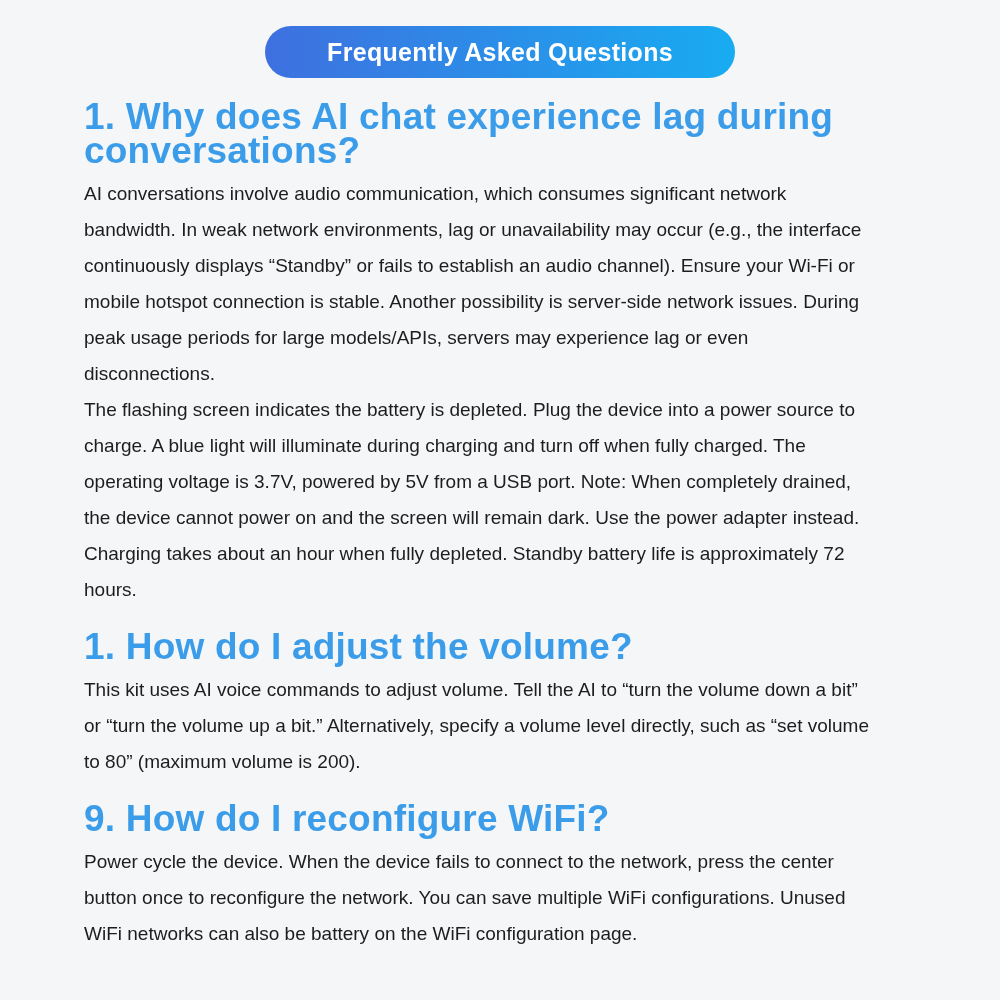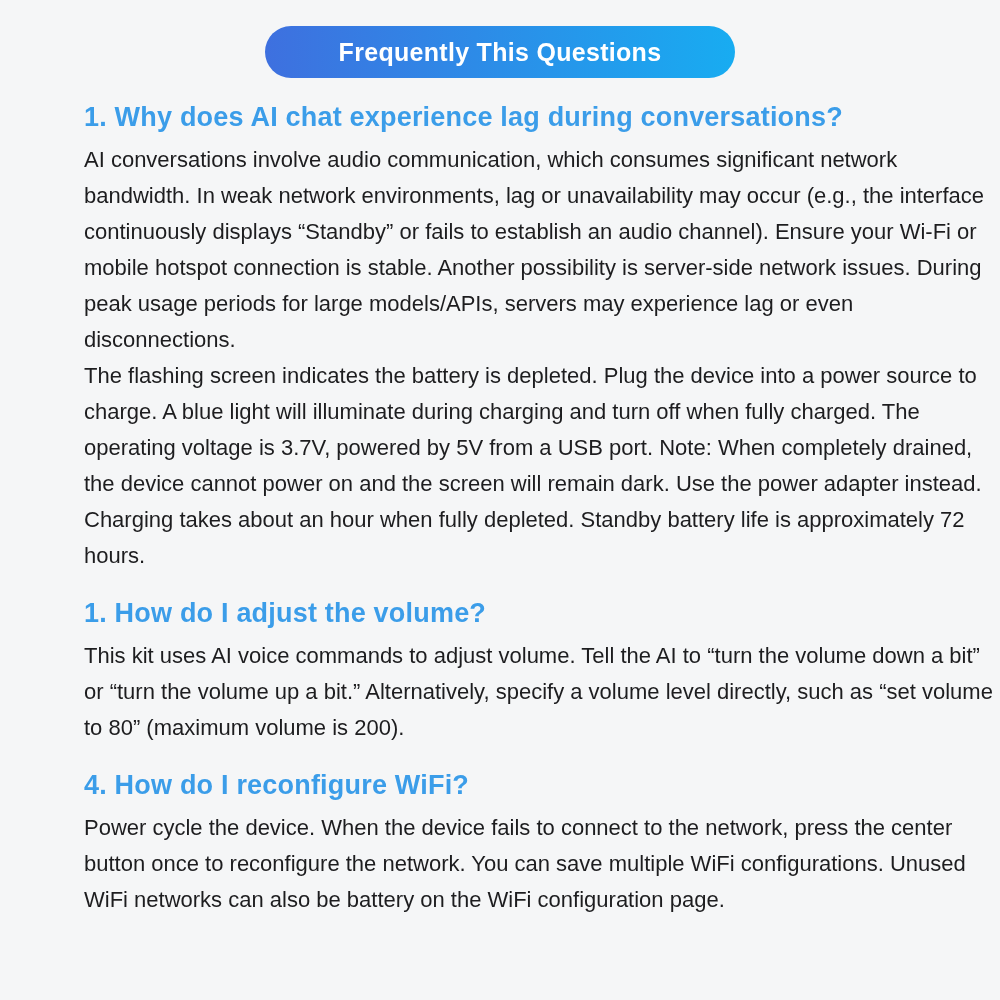--- a/index.html
+++ b/index.html
@@ -33,39 +33,39 @@
     font-weight:bold;
     font-size:25px;
     letter-spacing:0.3px;
   }
   .content{
     width:916px;
     margin:0 0 0 84px;
   }
   h2.question{
     color:var(--accent);
-    font-size:27px;
+    font-size:37px;
     line-height:34px;
     font-weight:bold;
     margin:22px 0 8px 0;
     letter-spacing:0.2px;
   }
   p.answer{
     color:var(--body);
-    font-size:22px;
+    font-size:19px;
     line-height:36px;
     margin:0;
     white-space:pre-line; 
   }
 </style>
 </head>
 <body>
 
 <div class="title-pill">
-  <span>Frequently This Questions</span>
+  <span>Frequently Asked Questions</span>
 </div>
 
 <div class="content">
 
   <section>
     <h2 class="question">1. Why does AI chat experience lag during conversations?</h2>
     <p class="answer">AI conversations involve audio communication, which consumes significant network
 bandwidth. In weak network environments, lag or unavailability may occur (e.g., the interface
 continuously displays “Standby” or fails to establish an audio channel). Ensure your Wi-Fi or
 mobile hotspot connection is stable. Another possibility is server-side network issues. During
@@ -83,19 +83,19 @@
   </section>
 
   <section>
     <h2 class="question">1. How do I adjust the volume?</h2>
     <p class="answer">This kit uses AI voice commands to adjust volume. Tell the AI to “turn the volume down a bit”
 or “turn the volume up a bit.” Alternatively, specify a volume level directly, such as “set volume
 to 80” (maximum volume is 200).</p>
   </section>
 
   <section>
-    <h2 class="question">4. How do I reconfigure WiFi?</h2>
+    <h2 class="question">9. How do I reconfigure WiFi?</h2>
     <p class="answer">Power cycle the device. When the device fails to connect to the network, press the center
 button once to reconfigure the network. You can save multiple WiFi configurations. Unused
 WiFi networks can also be battery on the WiFi configuration page.</p>
   </section>
 
 </div>
 
 </body></html>

